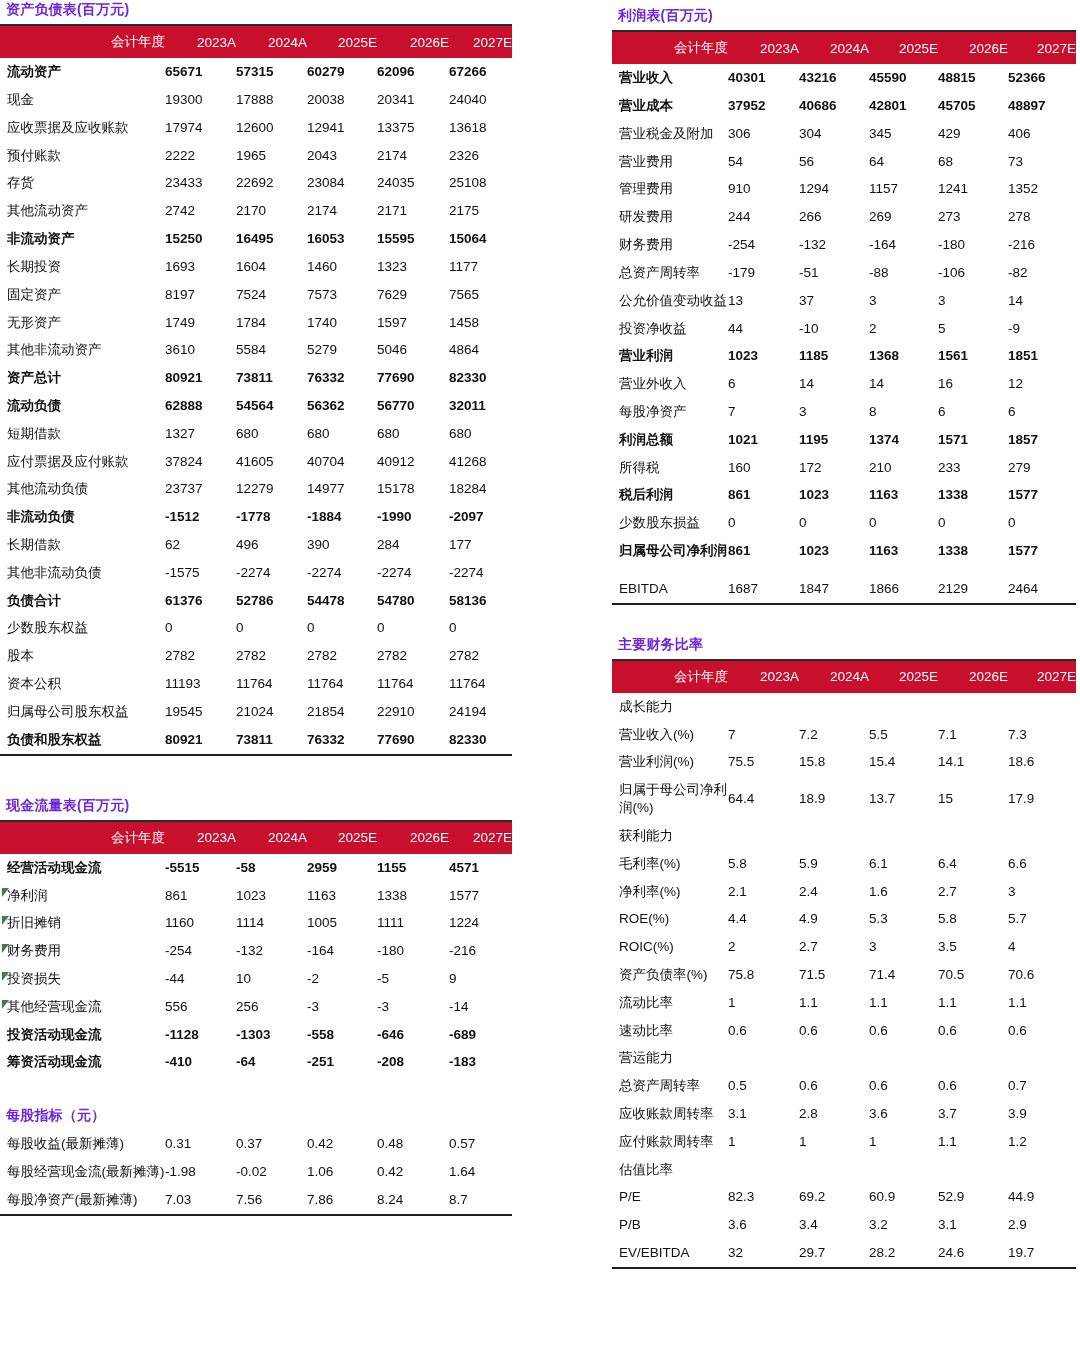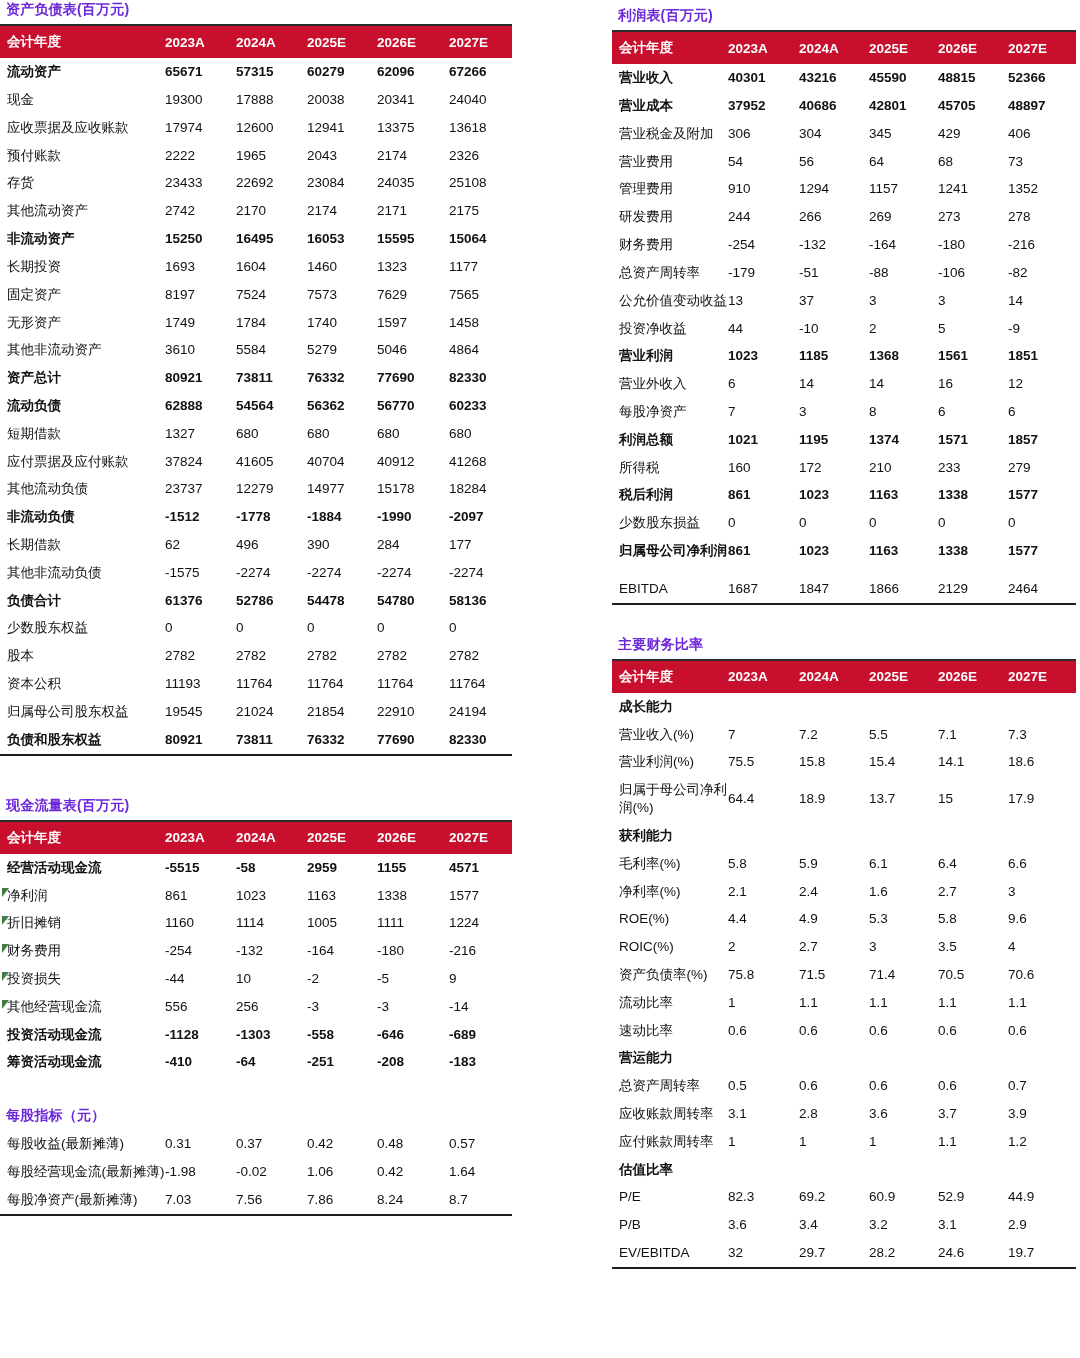--- a/index.html
+++ b/index.html
@@ -49,43 +49,43 @@
     table-layout: fixed;
     border-spacing: 0;
   }
   table.fin.left-tbl { width: 512px; }
   table.fin.right-tbl { width: 464px; }
 
   table.fin thead th {
     background: #C8102E;
     color: #ffffff;
     font-size: 13.5px;
-    font-weight: bold;
-    text-align: left;
+    font-weight: normal;
+    text-align: right;
     padding: 7px 0 7px 0;
     border-top: 2px solid #2b2b2b;
     white-space: nowrap;
   }
   table.fin thead th.h-label { padding-left: 7px; }
 
   table.fin tbody td {
     font-size: 13.5px;
     color: #111;
     padding: 5px 0 5px 0;
     vertical-align: middle;
     line-height: 1.32;
     white-space: nowrap;
   }
   table.fin tbody td.lbl {
     padding-left: 7px;
     white-space: normal;
     word-break: break-all;
   }
   table.fin tbody tr.bold td { font-weight: bold; }
-  table.fin tbody tr.section td.lbl { font-weight: bold; }
+  table.fin tbody tr.section td.lbl { font-weight: normal; }
   table.fin tbody td.num { font-variant-numeric: tabular-nums; }
 
   
   td.lbl.indent { padding-left: 22px; position: relative; }
   .flag {
     position: absolute;
     left: 2px;
     top: 50%;
     margin-top: -7px;
     width: 7px;
@@ -234,21 +234,21 @@
               <td class="num">76332</td>
               <td class="num">77690</td>
               <td class="num">82330</td>
             </tr>
             <tr class="bold">
               <td class="lbl">流动负债</td>
               <td class="num">62888</td>
               <td class="num">54564</td>
               <td class="num">56362</td>
               <td class="num">56770</td>
-              <td class="num">60233</td>
+              <td class="num">32011</td>
             </tr>
             <tr>
               <td class="lbl">短期借款</td>
               <td class="num">1327</td>
               <td class="num">680</td>
               <td class="num">680</td>
               <td class="num">680</td>
               <td class="num">680</td>
             </tr>
             <tr>
@@ -749,21 +749,21 @@
               <td class="num">1.6</td>
               <td class="num">2.7</td>
               <td class="num">3</td>
             </tr>
             <tr>
               <td class="lbl">ROE(%)</td>
               <td class="num">4.4</td>
               <td class="num">4.9</td>
               <td class="num">5.3</td>
               <td class="num">5.8</td>
-              <td class="num">9.6</td>
+              <td class="num">5.7</td>
             </tr>
             <tr>
               <td class="lbl">ROIC(%)</td>
               <td class="num">2</td>
               <td class="num">2.7</td>
               <td class="num">3</td>
               <td class="num">3.5</td>
               <td class="num">4</td>
             </tr>
             <tr>

